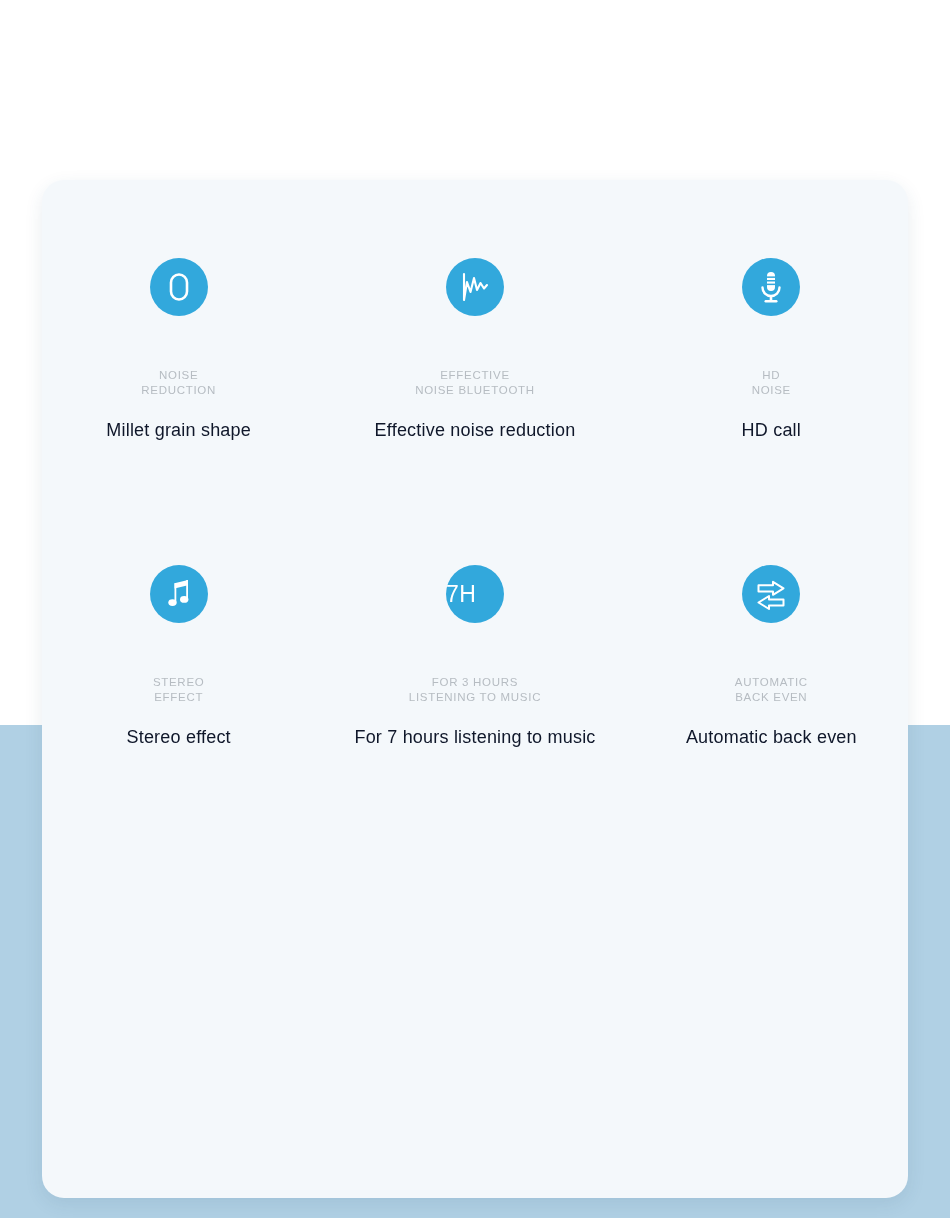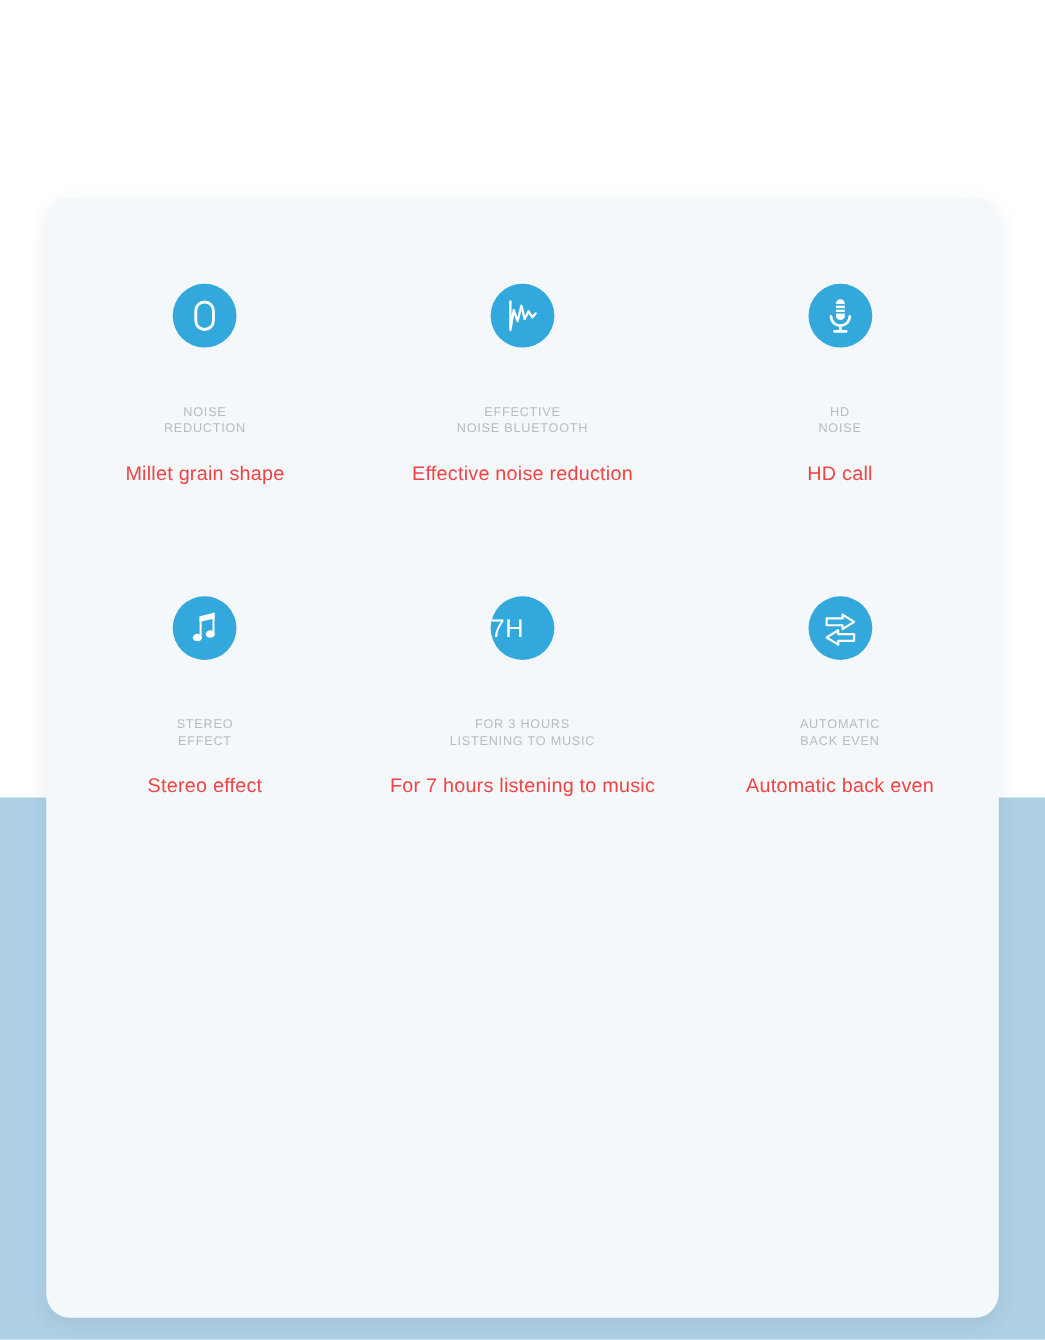--- a/index.html
+++ b/index.html
@@ -53,20 +53,21 @@
   .feature-grid {
     position: absolute;
     left: 0;
     top: 78px;
     width: 866px;
     display: grid;
     grid-template-columns: repeat(3, 1fr);
     grid-template-rows: repeat(3, 284px);
     row-gap: 0;
     column-gap: 0;
+    gap: 23px;
   }
 
   .feature-cell {
     display: flex;
     flex-direction: column;
     align-items: center;
     justify-content: flex-start;
     padding-top: 0;
   }
 
@@ -99,21 +100,21 @@
     font-size: 11.5px;
     letter-spacing: 0.7px;
     line-height: 14.5px;
     font-family: "Liberation Sans", sans-serif;
     white-space: pre-line;
   }
 
   .main-label {
     margin-top: 22px;
     text-align: center;
-    color: #ef4444;
+    color: #0f172a;
     font-size: 18px;
     font-weight: 400;
     letter-spacing: 0.2px;
     line-height: 22px;
     font-family: "Liberation Sans", sans-serif;
     white-space: nowrap;
   }
 </style>
 </head>
 <body>

